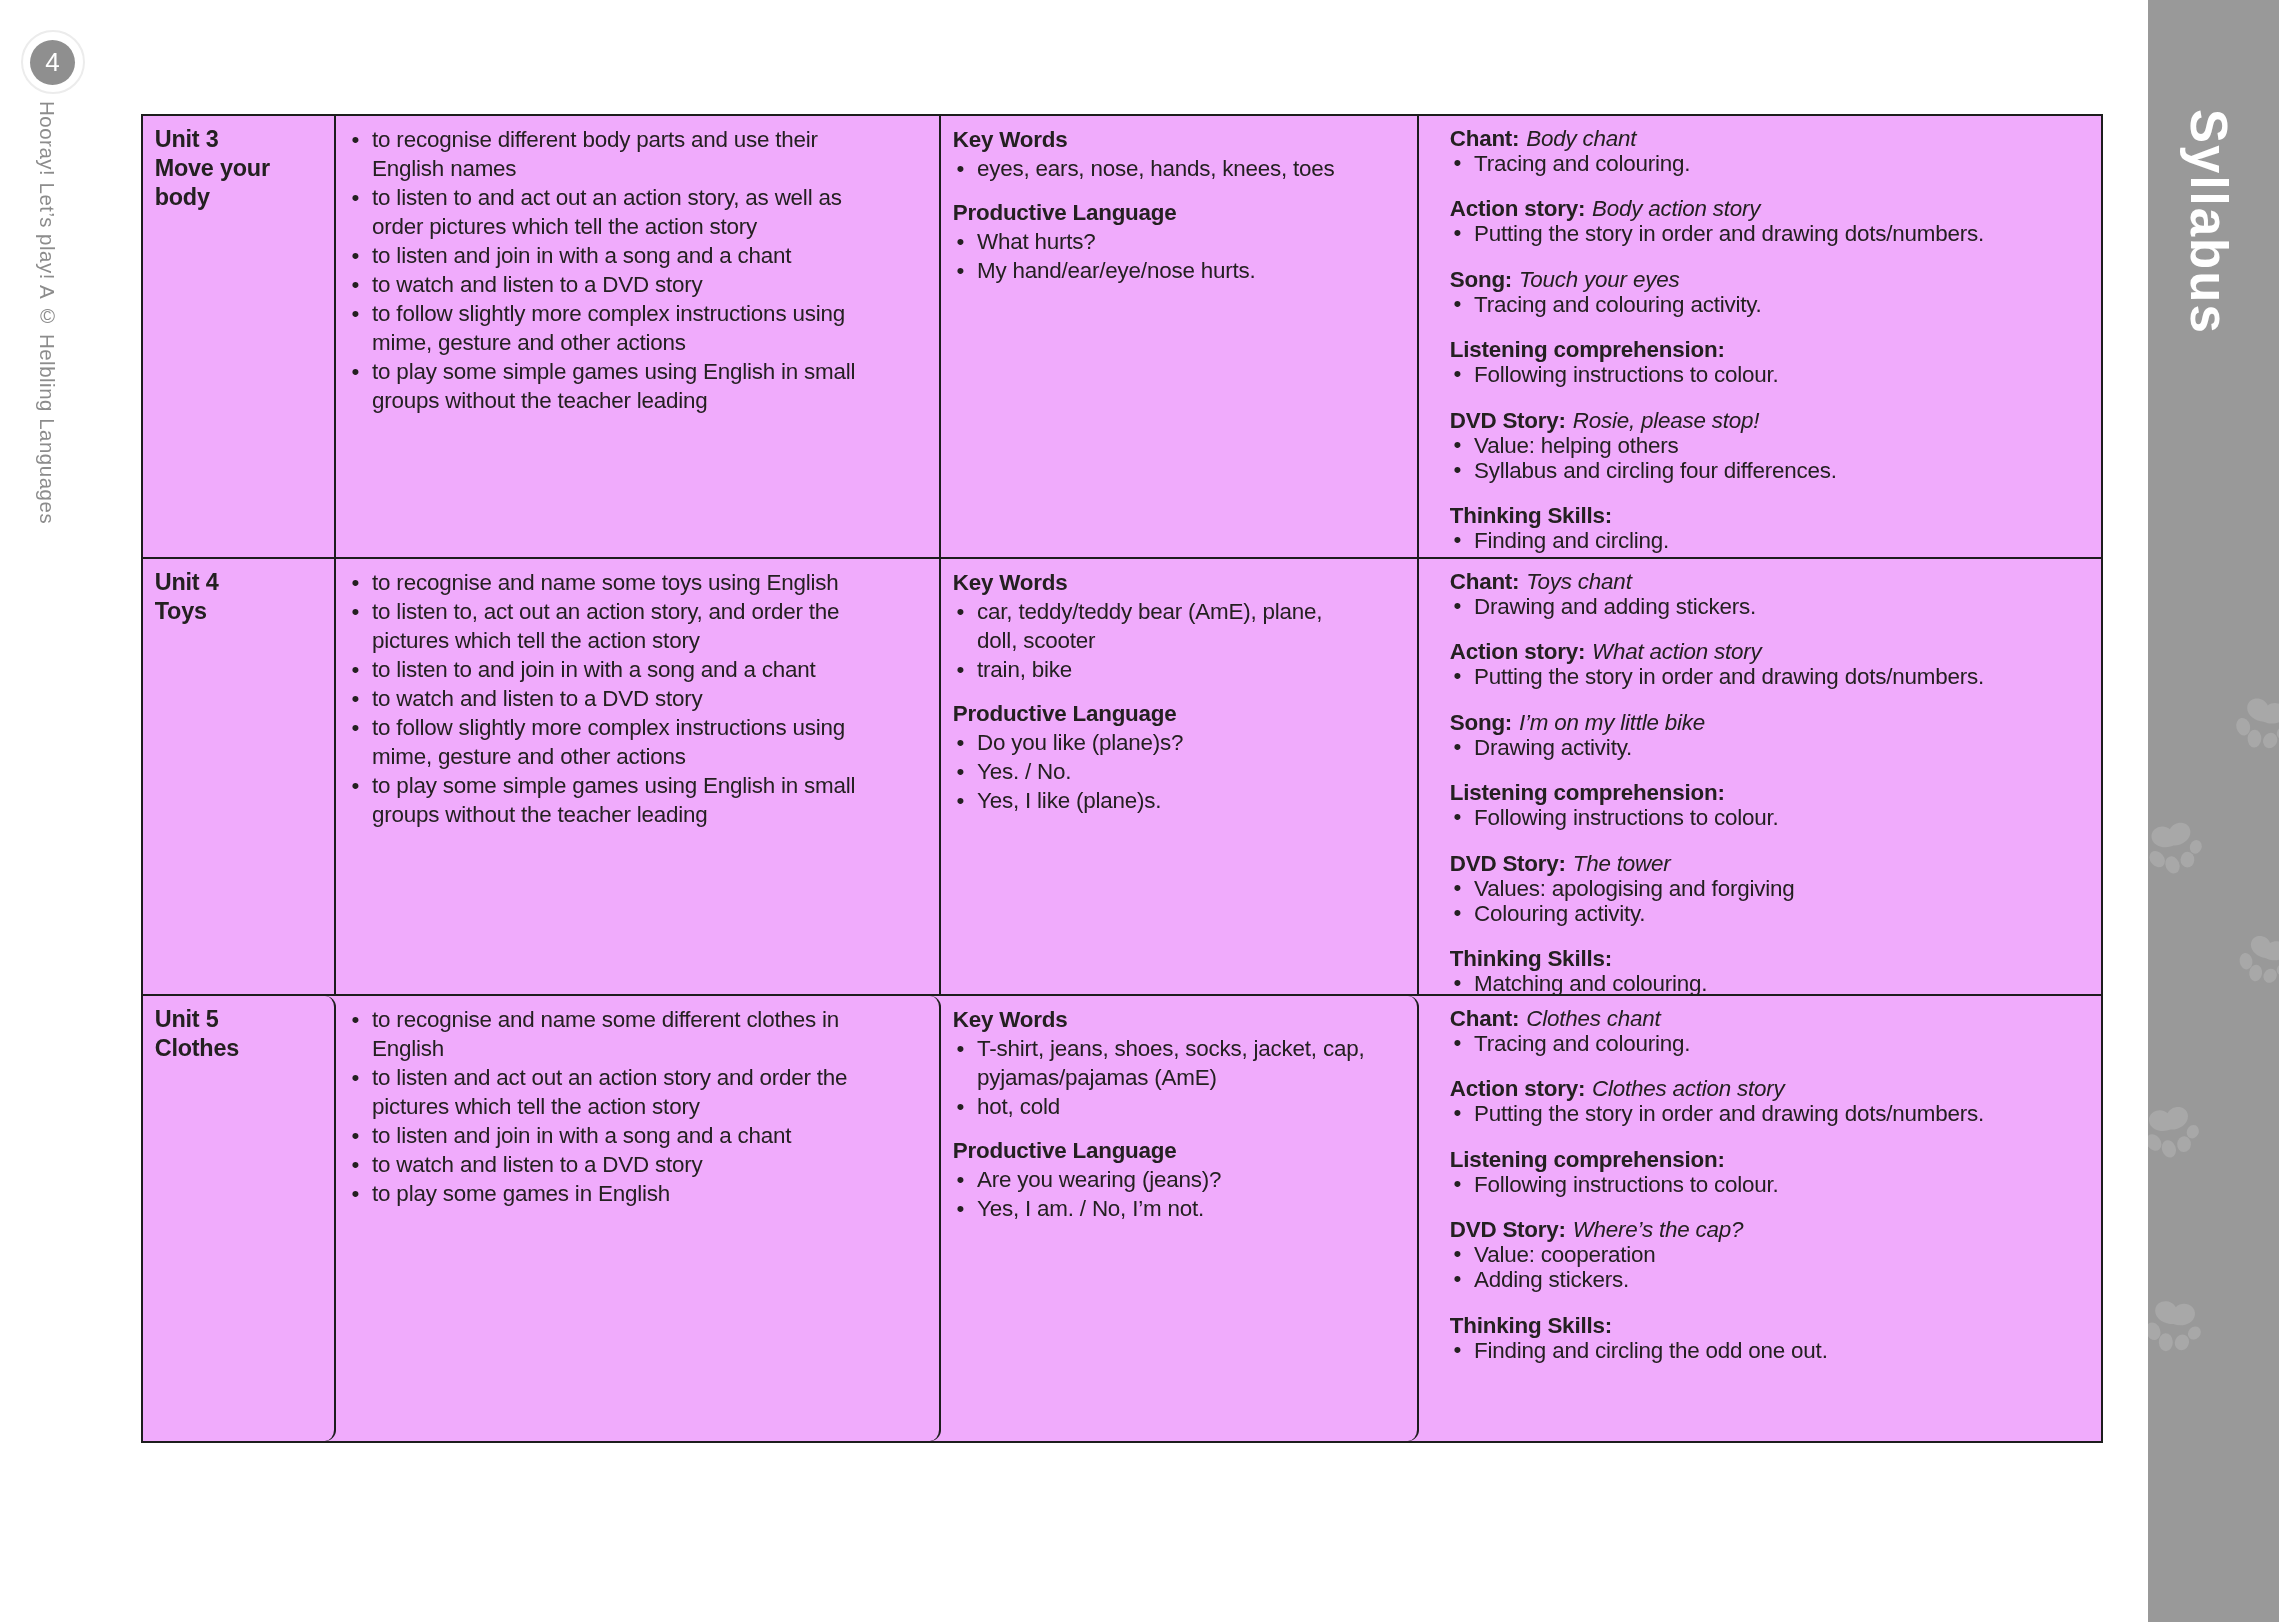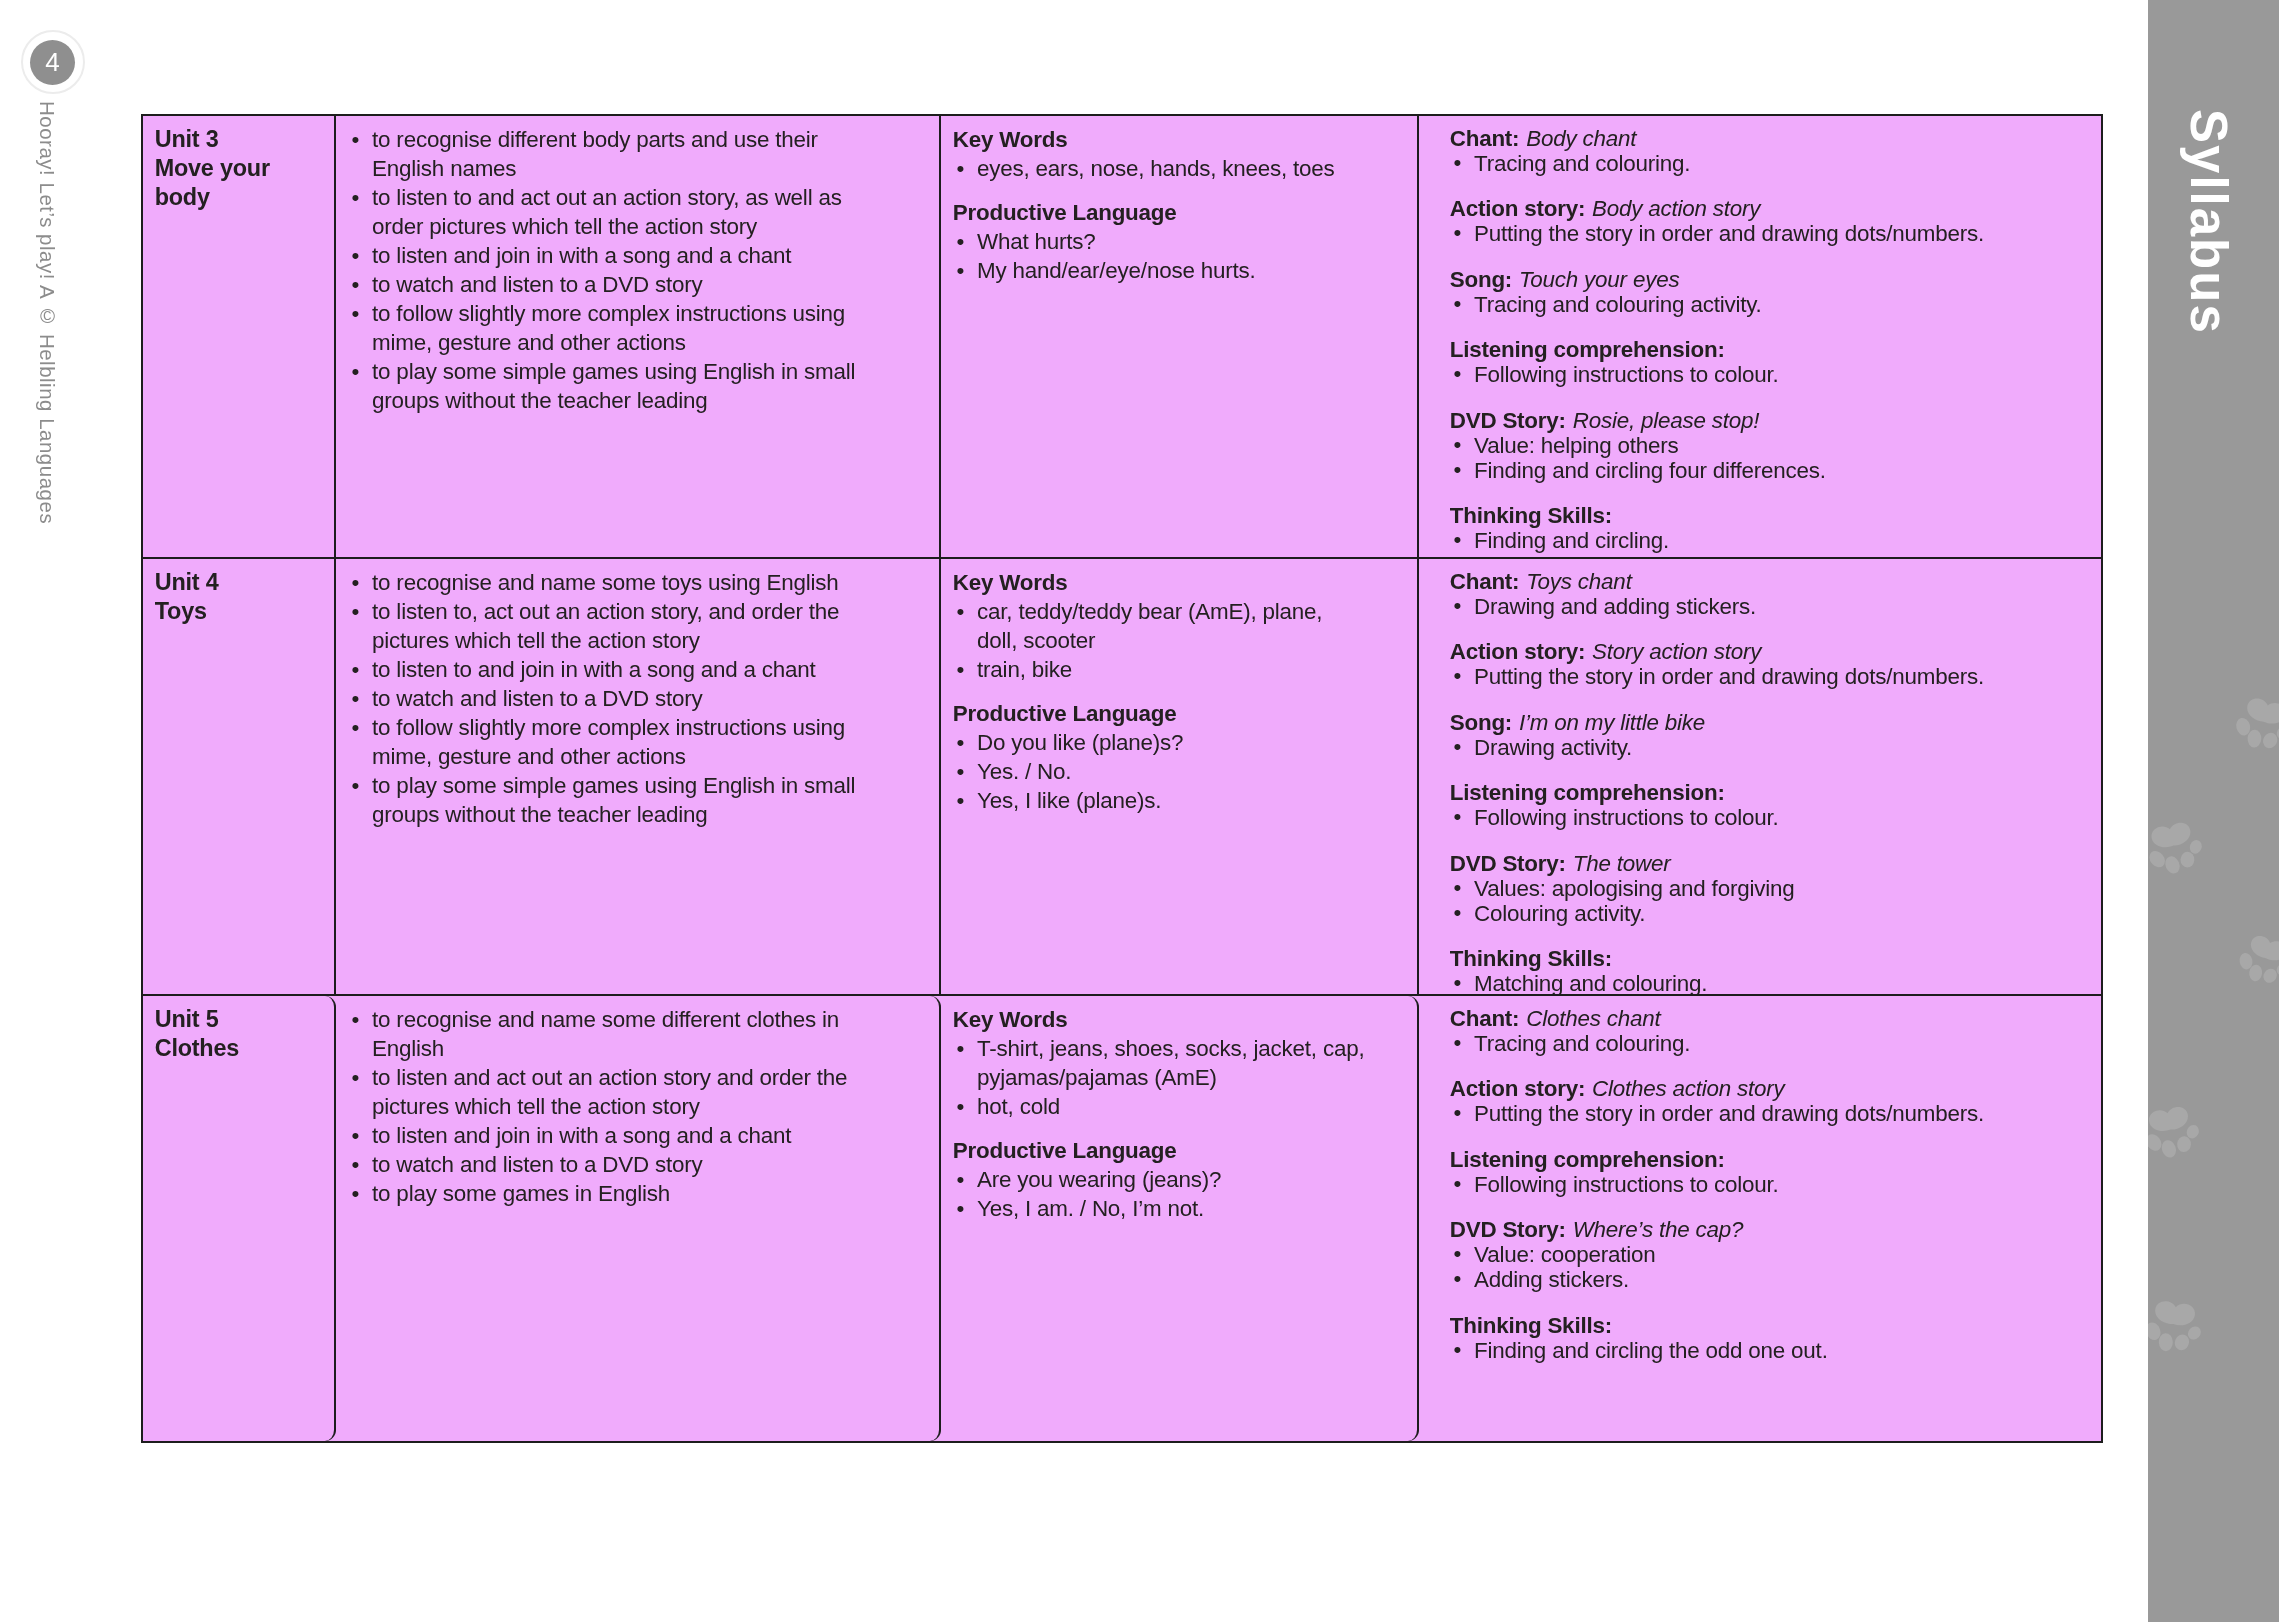--- a/index.html
+++ b/index.html
@@ -203,21 +203,21 @@
     <div class="group">
       <div class="head"><span>Listening comprehension:</span><span class="ttl"></span></div>
       <ul class="blist">
           <li>Following instructions to colour.</li>
         </ul>
     </div>
     <div class="group">
       <div class="head"><span>DVD Story:</span><span class="ttl">Rosie, please stop!</span></div>
       <ul class="blist">
         <li>Value: helping others</li>
-        <li>Finding and circling four differences.</li>
+        <li>Syllabus and circling four differences.</li>
       </ul>
     </div>
     <div class="group">
       <div class="head"><span>Thinking Skills:</span><span class="ttl"></span></div>
       <ul class="blist">
           <li>Finding and circling.</li>
         </ul>
     </div>
   </div>
 
@@ -260,21 +260,21 @@
   </div>
 
   <div class="cell c4 acts">
     <div class="group">
       <div class="head"><span>Chant:</span><span class="ttl">Toys chant</span></div>
       <ul class="blist">
           <li>Drawing and adding stickers.</li>
         </ul>
     </div>
     <div class="group">
-      <div class="head"><span>Action story:</span><span class="ttl">Story action story</span></div>
+      <div class="head"><span>Action story:</span><span class="ttl">What action story</span></div>
       <ul class="blist">
           <li>Putting the story in order and drawing dots/numbers.</li>
         </ul>
     </div>
     <div class="group">
       <div class="head"><span>Song:</span><span class="ttl">I’m on my little bike</span></div>
       <ul class="blist">
           <li>Drawing activity.</li>
         </ul>
     </div>

